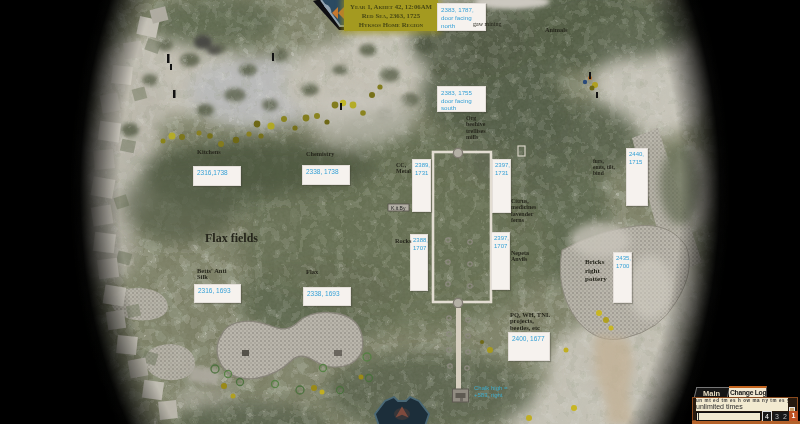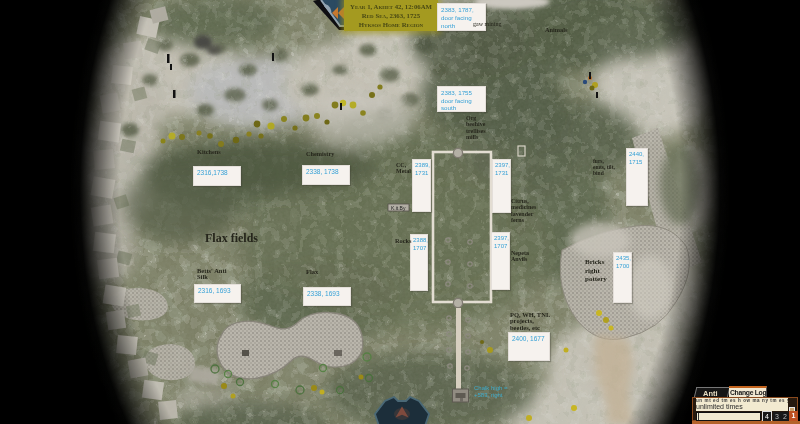--- a/index.html
+++ b/index.html
@@ -391,21 +391,21 @@
 
 <svg width="64" height="32" style="position:absolute;left:370px;top:394px">
 <path d="M9 32 L5 20 L15 7 L24 3 L28 7 L36 7 L40 3 L49 7 L59 20 L55 32 Z" fill="#1c2e3a" stroke="#4a6876" stroke-width="1.8"></path>
 <path d="M32 12.5 L25.5 23.5 L32 20.8 L38.5 23.5 Z" fill="#91503f" opacity="0.95"></path>
       <ellipse cx="32" cy="20" rx="8" ry="6" fill="#6a4438" opacity="0.35"></ellipse>
 </svg>
 
 <div style="position:absolute;left:692px;top:385px;width:108px;height:39px;">
 
   <div style="position:absolute;left:3px;top:2px;width:34px;height:11px;background:#161616;border:1px solid #777;border-bottom:none;transform:skewX(-14deg);"></div>
-  <div style="position:absolute;left:11px;top:3.5px;color:#e6dcc2;font-weight:bold;font-size:7.5px;">Anti</div>
+  <div style="position:absolute;left:11px;top:3.5px;color:#e6dcc2;font-weight:bold;font-size:7.5px;">Main</div>
 
   <div style="position:absolute;left:37px;top:1px;width:38px;height:12px;background:#f1e8d2;border-top:2px solid #c4641e;border-right:1px solid #555;"></div>
   <div style="position:absolute;left:38px;top:4px;color:#161616;font-weight:bold;font-size:6.8px;letter-spacing:-0.3px;">Change Log</div>
 
   <div style="position:absolute;left:0px;top:12px;width:106px;height:24px;background:#26190e;border:1px solid #8a4a1e;"></div>
 
   <div style="position:absolute;left:4px;top:13px;width:92px;height:13px;background:#f2ead0;overflow:hidden;color:#2a2a2a;">
     <div style="font-size:4.5px;font-weight:bold;white-space:nowrap;letter-spacing:0.6px;color:#3a3a3a;margin-top:-0.5px;">un mt ed tm es h ow ma ny tm es y ou mg</div>
     <div style="font-size:7px;margin-top:0.5px;">unlimited times</div>
   </div>

